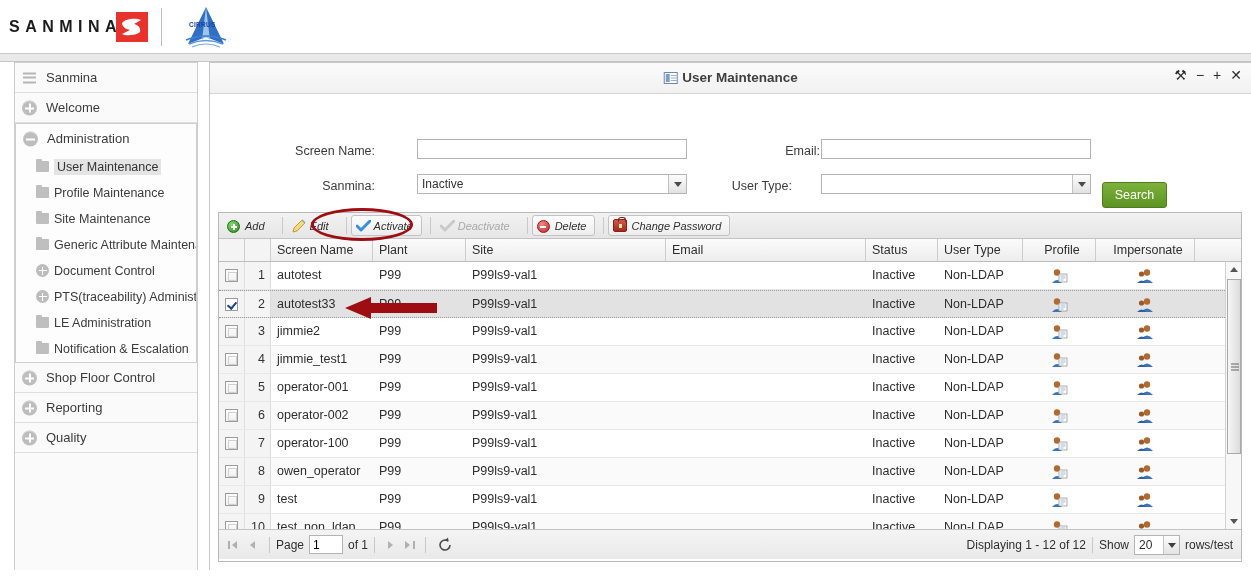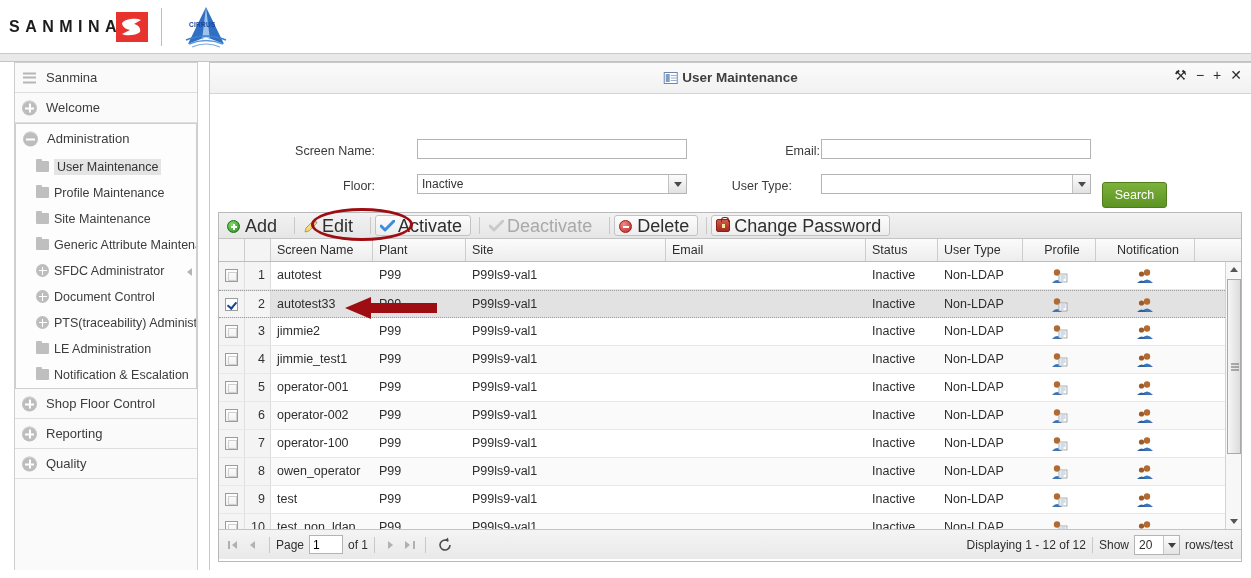--- a/index.html
+++ b/index.html
@@ -247,27 +247,28 @@
     position: relative; height: 26px;
     background: linear-gradient(#f2f2f2, #e6e6e6);
     border-bottom: 1px solid #c3c3c3;
     display: flex; align-items: center;
     padding-left: 3px; gap: 0px;
   }
   .tbtn {
     position: relative;
     height: 21px; line-height: 20px;
     padding: 0 8px 0 22px;
-    font-size: 18px; color: #2f2f2f;
+    font-size: 11px; color: #2f2f2f;
     border: 1px solid transparent;
     border-radius: 3px;
     margin-right: 4px;
     white-space: nowrap;
     cursor: pointer;
     background: transparent;
+    font-style: italic;
   }
   .tbtn.framed {
     border-color: #c3c3c3;
     background: linear-gradient(#fdfdfd, #ededed);
   }
   .tbtn.disabled { color: #a9a9a9; cursor: default; }
   .sep { width: 1px; height: 17px; background: #c9c9c9; margin: 0 4px; }
 
   .ico-add {
     position: absolute; left: 4px; top: 4px;
@@ -543,25 +544,20 @@
     <div class="side-sub">
       <span class="folder-ico"></span>
       <span class="txt">Site Maintenance</span>
     </div>
     <div class="side-sub">
       <span class="folder-ico"></span>
       <span class="txt">Generic Attribute Maintena</span>
     </div>
     <div class="side-sub">
       <span class="plus-sm"></span>
-      <span class="txt">SFDC Administrator</span>
-      <span class="arrow-r"></span>
-    </div>
-    <div class="side-sub">
-      <span class="plus-sm"></span>
       <span class="txt">Document Control</span>
     </div>
     <div class="side-sub">
       <span class="plus-sm"></span>
       <span class="txt">PTS(traceability) Administr</span>
     </div>
     <div class="side-sub">
       <span class="folder-ico"></span>
       <span class="txt">LE Administration</span>
     </div>
@@ -597,21 +593,21 @@
       <span>−</span>
       <span>+</span>
       <span>✕</span>
     </div>
   </div>
 
   <div class="searchform">
     <div class="fld-label" style="left:45px; top:50px; width:120px;">Screen Name:</div>
     <input class="fld-input" style="left: 207px; top: 45px; width: 270px;" value="">
 
-    <div class="fld-label" style="left:75px; top:85px; width:90px;">Floor:</div>
+    <div class="fld-label" style="left:75px; top:85px; width:90px;">Sanmina:</div>
     <div class="fld-select" style="left:207px; top:80px; width:270px;">
       <span>Inactive</span>
       <span class="arrowbox"></span>
     </div>
 
     <div class="fld-label" style="left:520px; top:50px; width:90px;">Email:</div>
     <input class="fld-input" style="left: 611px; top: 45px; width: 270px;" value="">
 
     <div class="fld-label" style="left:482px; top:85px; width:100px;">User Type:</div>
     <div class="fld-select" style="left:611px; top:80px; width:270px;">
@@ -667,21 +663,21 @@
   <div class="grid-head">
     <div class="hc c-chk"></div>
     <div class="hc c-num"></div>
     <div class="hc c-name">Screen Name</div>
     <div class="hc c-plant">Plant</div>
     <div class="hc c-site">Site</div>
     <div class="hc c-email">Email</div>
     <div class="hc c-stat">Status</div>
     <div class="hc c-utype">User Type</div>
     <div class="hc c-prof">Profile</div>
-    <div class="hc c-imp">Notification</div>
+    <div class="hc c-imp">Impersonate</div>
   </div>
 
   <div class="grid-body">
 
     <div class="grow">
       <div class="gc c-chk"><span class="cbx off"></span></div>
       <div class="gc c-num">1</div>
       <div class="gc c-name">autotest</div>
       <div class="gc c-plant">P99</div>
       <div class="gc c-site">P99ls9-val1</div>

